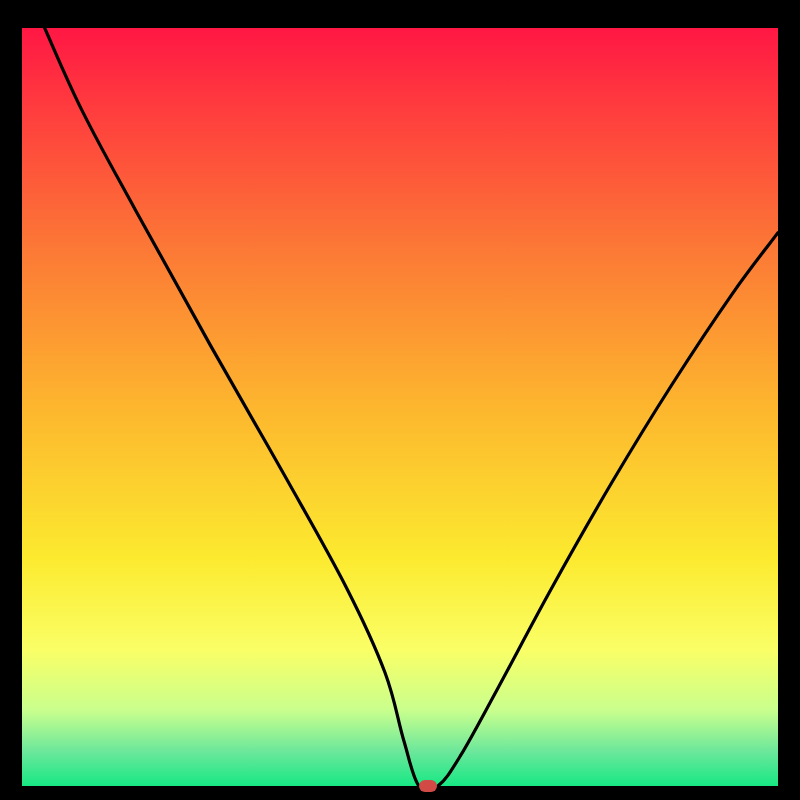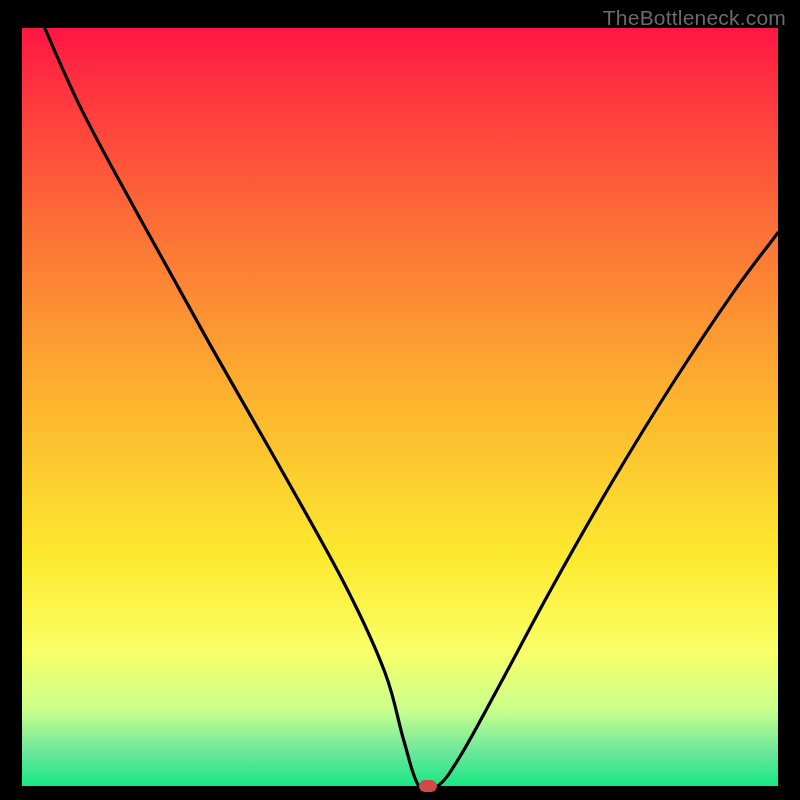--- a/index.html
+++ b/index.html
@@ -47,21 +47,20 @@
     border-radius: 6px / 6px;
     transform: translate(-50%, -50%);
     z-index: 5;
   }
 </style>
 </head>
 <body>
 
 <div class="frame">
 
-  <div class="watermark">TheBottleneck.com</div>
 
   <div class="plot">
     <svg viewBox="0 0 756 758" preserveAspectRatio="none">
       <defs>
         <linearGradient id="bg-grad" x1="0" y1="0" x2="0" y2="1">
         <stop offset="0%" stop-color="#ff1744"></stop>
             <stop offset="10%" stop-color="#ff3a3e"></stop>
             <stop offset="28.000000000000004%" stop-color="#fc7536"></stop>
             <stop offset="50%" stop-color="#fdb62e"></stop>
             <stop offset="70%" stop-color="#fcea2f"></stop>

